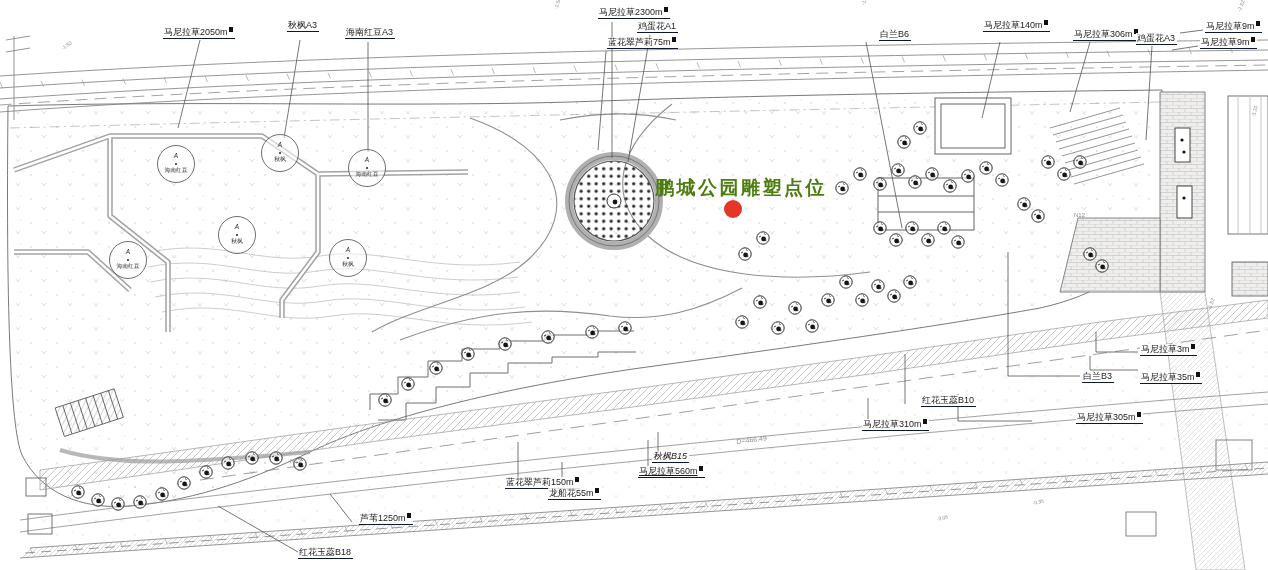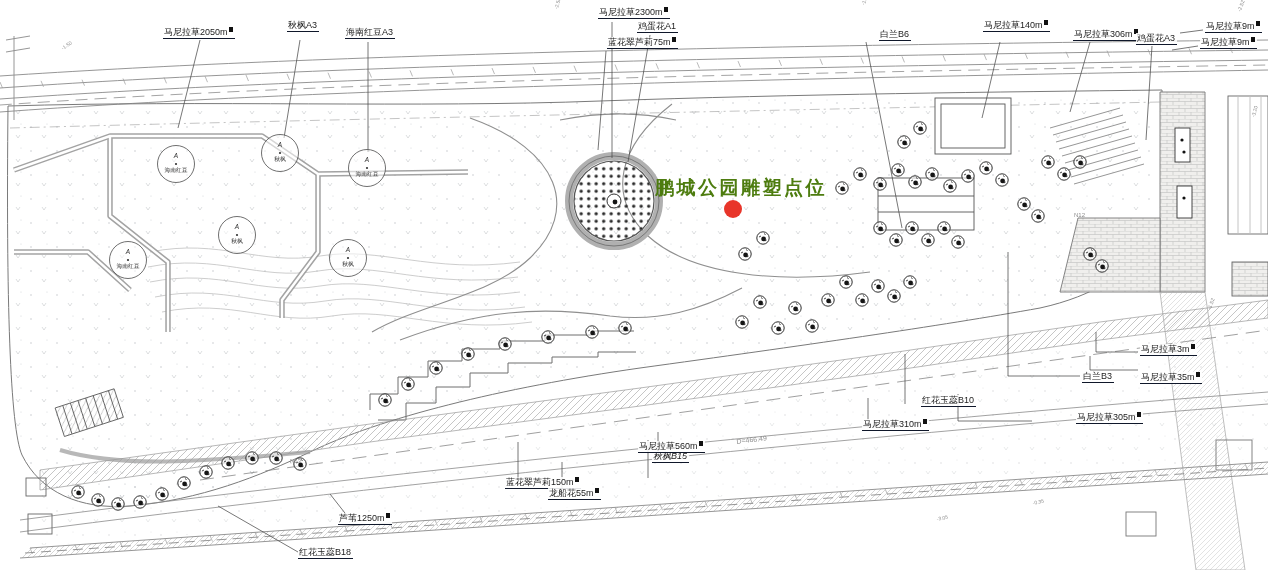--- a/index.html
+++ b/index.html
@@ -578,24 +578,24 @@
       <div class="plabel" style="left: 1136px; top: 33px;">鸡蛋花A3</div>
       <div class="plabel" style="left: 1205px; top: 21px;">马尼拉草9m<span class="sq"></span></div>
       <div class="plabel" style="left: 1200px; top: 37px;">马尼拉草9m<span class="sq"></span></div>
       <div class="plabel" style="left: 1140px; top: 344px; margin-top: 28px;">马尼拉草35m<span class="sq"></span></div>
       <div class="plabel" style="left: 1140px; top: 344px;">马尼拉草3m<span class="sq"></span></div>
       <div class="plabel" style="left: 1082px; top: 371px;">白兰B3</div>
       <div class="plabel" style="left: 1076px; top: 412px;">马尼拉草305m<span class="sq"></span></div>
       <div class="plabel" style="left: 862px; top: 419px;">马尼拉草310m<span class="sq"></span></div>
       <div class="plabel" style="left: 901px; top: 395px; margin-left: 20px;">红花玉蕊B10</div>
       <div class="plabel" style="left: 652px; top: 451px; font-style: italic;">秋枫B15</div>
-      <div class="plabel" style="left: 638px; top: 441px;">马尼拉草560m<span class="sq"></span></div>
+      <div class="plabel" style="left: 638px; top: 466px; text-decoration: underline;">马尼拉草560m<span class="sq"></span></div>
       <div class="plabel" style="left: 505px; top: 477px;">蓝花翠芦莉150m<span class="sq"></span></div>
       <div class="plabel" style="left: 548px; top: 488px;">龙船花55m<span class="sq"></span></div>
-      <div class="plabel" style="left: 338px; top: 513px;">芦苇1250m<span class="sq"></span></div>
+      <div class="plabel" style="left: 359px; top: 513px;">芦苇1250m<span class="sq"></span></div>
       <div class="plabel" style="left: 298px; top: 547px;">红花玉蕊B18</div>
       <div class="mtext" style="left: 736px; top: 438px; font-size: 7px; transform: rotate(-7deg);">D=466.49</div>
       <div class="mtext" style="left: 60px; top: 46px; font-size: 5px; transform: rotate(-35deg);">-1.50</div>
       <div class="mtext" style="left: 553px; top: 8px; font-size: 5px; transform: rotate(-75deg);">-2.50</div>
       <div class="mtext" style="left: 860px; top: 4px; font-size: 5px; transform: rotate(-75deg);">-1.50</div>
       <div class="mtext" style="left: 1236px; top: 10px; font-size: 5px; transform: rotate(-70deg);">-2.52</div>
       <div class="mtext" style="left: 1250px; top: 116px; font-size: 5px; transform: rotate(-75deg);">-3.20</div>
       <div class="mtext" style="left: 1206px; top: 308px; font-size: 5px; transform: rotate(-70deg);">-1.52</div>
       <div class="mtext" style="left: 936px; top: 516px; font-size: 5px; transform: rotate(-12deg);">-3.05</div>
       <div class="mtext" style="left: 1032px; top: 500px; font-size: 5px; transform: rotate(-12deg);">-0.35</div>

